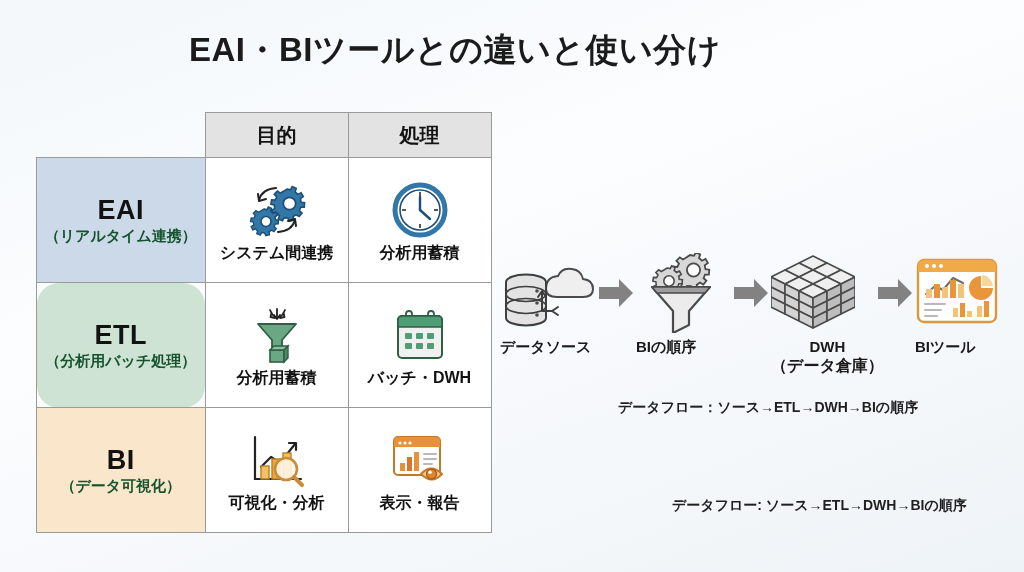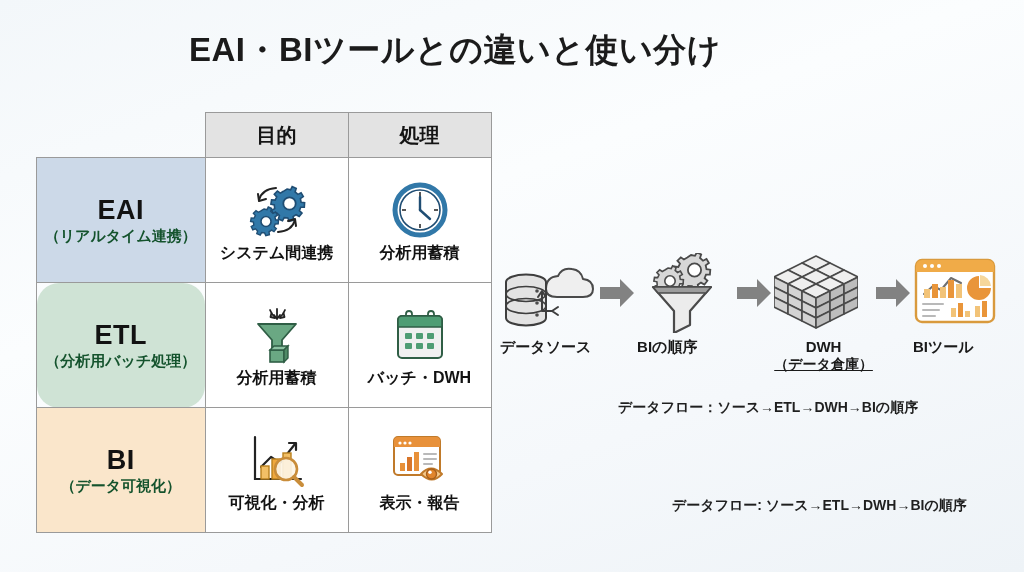--- a/index.html
+++ b/index.html
@@ -143,22 +143,21 @@
     margin-top: 4px;
     font-size: 15px;
     font-weight: bold;
     color: #1a1a1a;
     text-align: center;
     line-height: 1.22;
     white-space: nowrap;
   }
   .flow-label .sub2 {
     display: block;
-    font-size: 14px;
-    text-decoration: underline;
+    font-size: 16px;
   }
   .flow-arrow {
     width: 40px;
     height: 82px;
     display: flex;
     align-items: center;
     justify-content: center;
     flex: none;
   }
 

